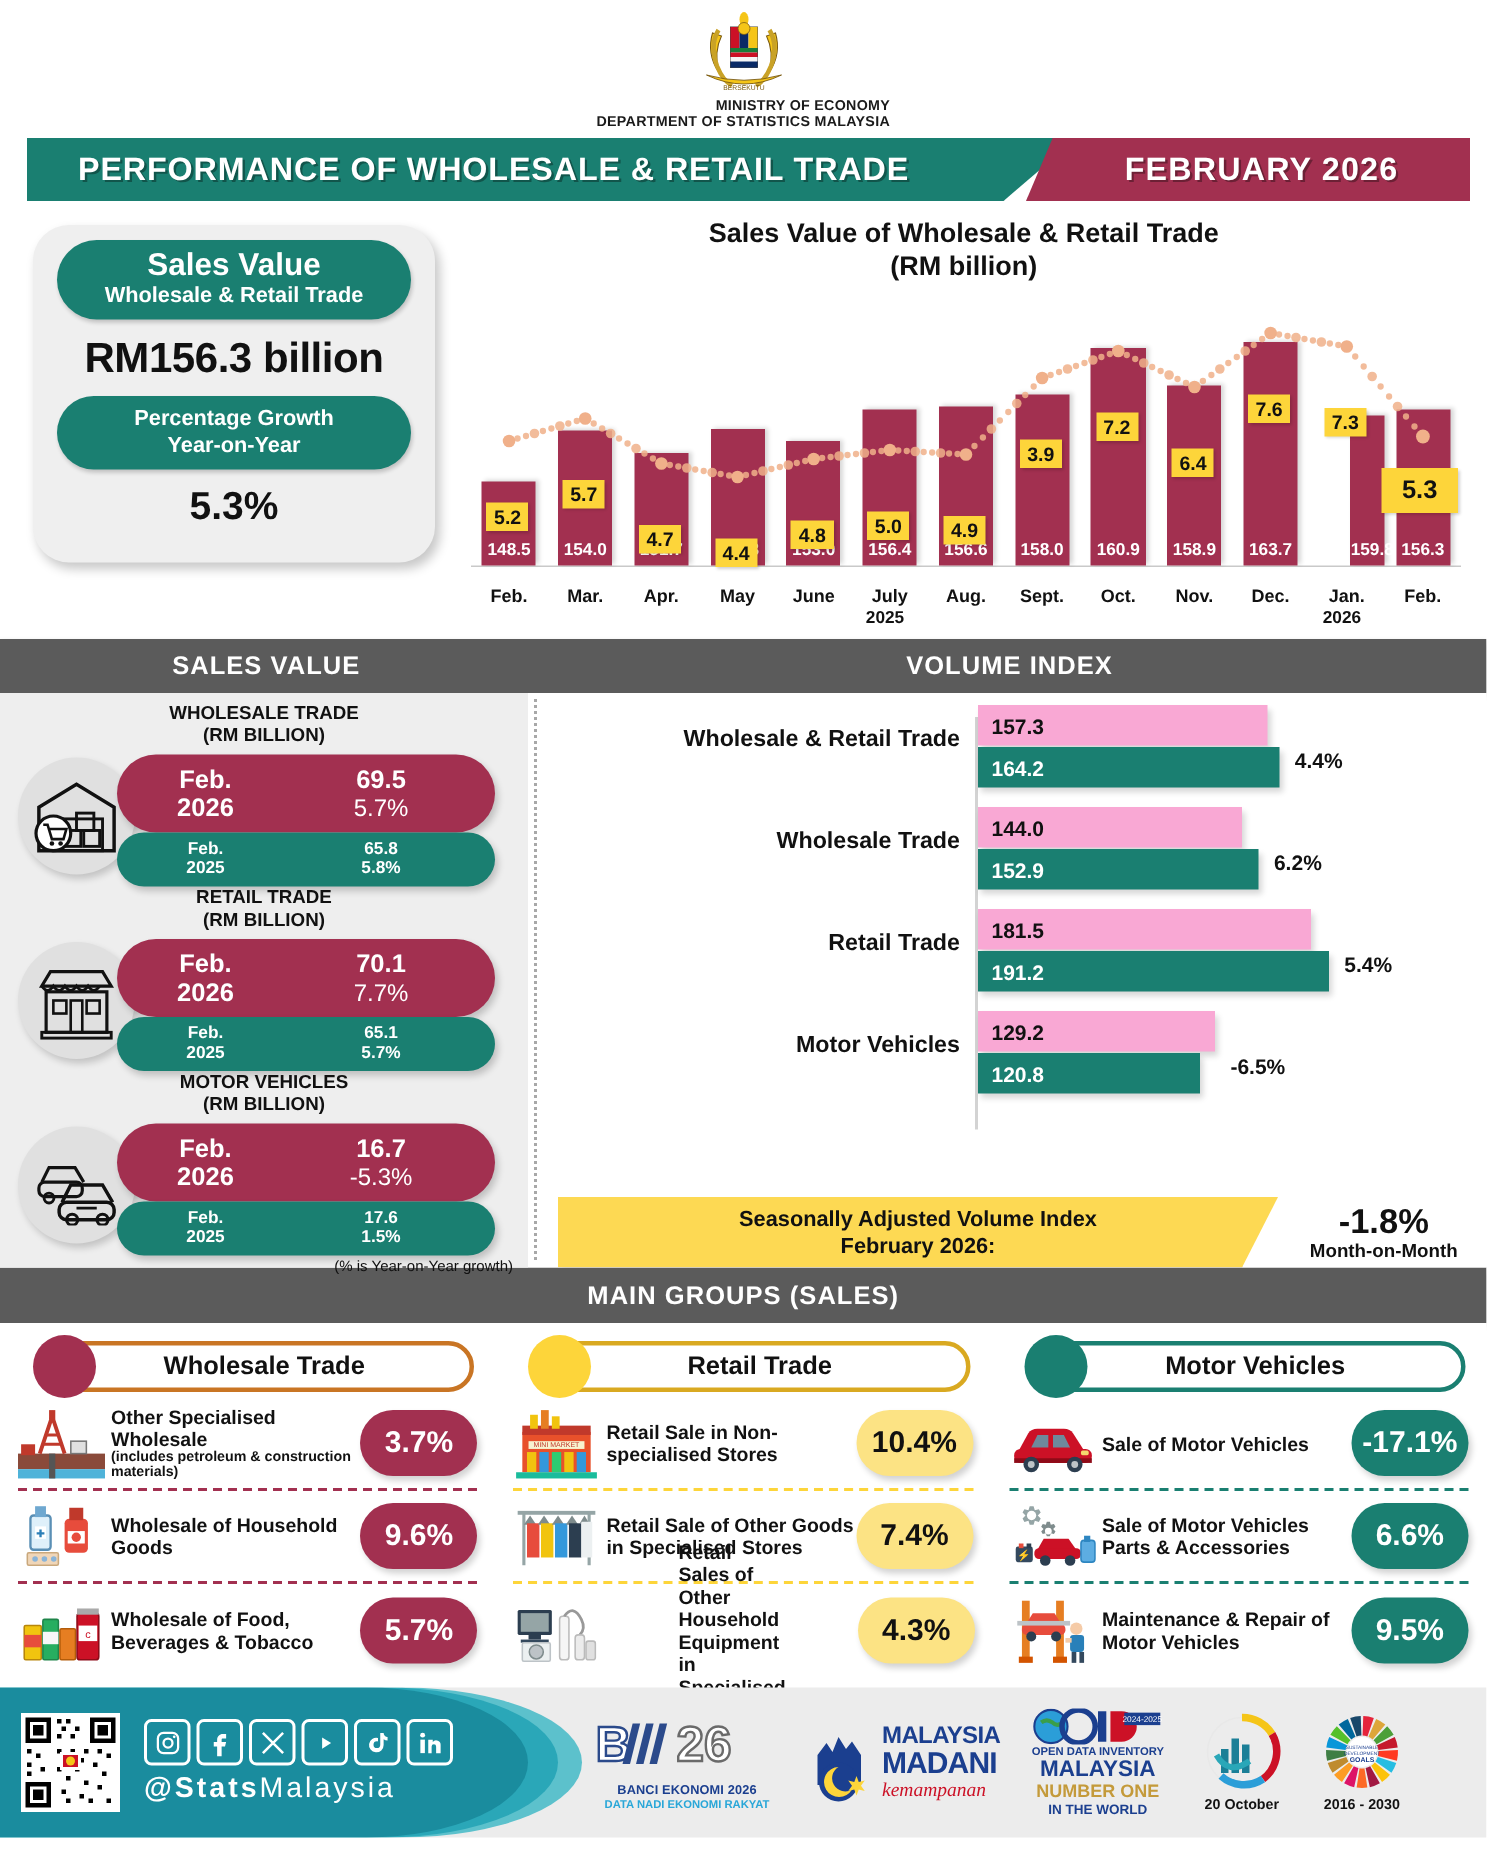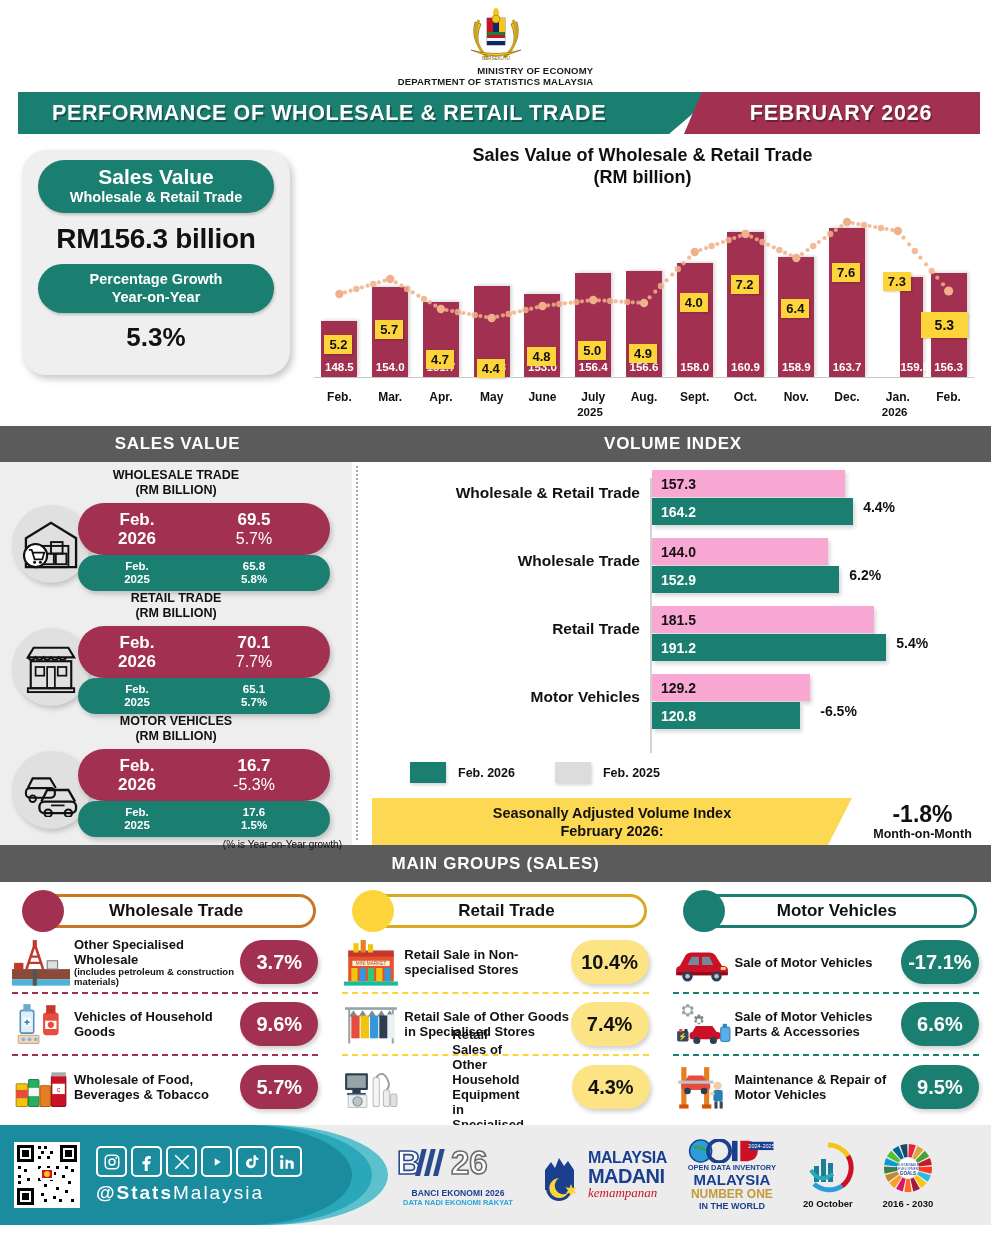--- a/index.html
+++ b/index.html
@@ -62,21 +62,21 @@
   .chart-title{ text-align:center; font-size:18px; font-weight:700; color:#111; line-height:22px; }
   .plot{ position:relative; margin-top:6px; width:685px; height:218px; }
   .axis-line{ position:absolute; left:14px; bottom:34px; width:660px; height:1.5px; background:#c9c9c9; }
   .bars{ position:absolute; left:14px; bottom:35px; width:660px; height:176px; display:flex; align-items:flex-end; }
   .bcol{ flex:1; position:relative; height:100%; display:flex; justify-content:center; align-items:flex-end;}
   .bar{ width:71%; background:#a23050; position:relative; box-shadow:2px -1px 3px rgba(0,0,0,.16); }
   .bval{ position:absolute; bottom:4px; left:0; right:0; text-align:center;
       color:#fff; font-size:11.5px; font-weight:700; }
   .ybox{ position:absolute; background:#fdd53a; color:#111; font-weight:700;
       font-size:13px; padding:2px 5px; box-shadow:1px 1px 2px rgba(0,0,0,.18); white-space:nowrap;}
-  .ybox.big{ font-size:14px; padding:5px 14px;text-align:center; }
+  .ybox.big{ font-size:17px; padding:5px 14px;text-align:center; }
   .xlabels{ position:absolute; left:14px; bottom:8px; width:660px; display:flex; }
   .xlabels > div{ flex:1; text-align:center; font-size:12px; font-weight:700; color:#111; }
   .yearlab{ position:absolute; font-size:11.5px; font-weight:700; color:#111; bottom:-12px;}
 
   
   .mid-band{ position:relative; width:991px; height:36px; background:#5b5b5b; display:flex;
      box-shadow:0 2px 4px rgba(0,0,0,.2);}
   .mid-band .lbl{ color:#fff; font-size:17px; font-weight:700; letter-spacing:.7px;
      display:flex; align-items:center; justify-content:center; }
   .mid-band .lbl.a{ width:355px;}
@@ -426,21 +426,21 @@
           <circle cx="634.6153846153845" cy="90" r="4.6" fill="#f0b08a"></circle>
         </svg>
       <div id="ylabels">
           <div class="ybox" style="left: 24.3846px; top: 141px;">5.2</div>
           <div class="ybox" style="left: 75.1538px; top: 126px;">5.7</div>
           <div class="ybox" style="left: 125.923px; top: 156px;">4.7</div>
           <div class="ybox" style="left: 176.692px; top: 165px;">4.4</div>
           <div class="ybox" style="left: 227.462px; top: 153px;">4.8</div>
           <div class="ybox" style="left: 278.231px; top: 147px;">5.0</div>
           <div class="ybox" style="left: 329px; top: 150px;">4.9</div>
-          <div class="ybox" style="left: 379.769px; top: 99px;">4.0</div>
+          <div class="ybox" style="left: 379.769px; top: 99px;">3.9</div>
           <div class="ybox" style="left: 430.538px; top: 81px;">7.2</div>
           <div class="ybox" style="left: 481.308px; top: 105px;">6.4</div>
           <div class="ybox" style="left: 532.077px; top: 69px;">7.6</div>
           <div class="ybox" style="left: 582.846px; top: 78px;">7.3</div>
           <div class="ybox big" style="left: 620.615px; top: 118px;">5.3</div>
         </div>
       <div class="xlabels" id="xlabels">
           <div>Feb.</div>
           <div>Mar.</div>
           <div>Apr.</div>
@@ -599,26 +599,20 @@
       <div class="vi-b prev" style="width:158.26999999999998px">
               <span>129.2</span>
             </div>
       <div class="vi-b cur" style="width:147.98px">
               <span>120.8</span>
             </div>
       <div class="vi-pct" style="left:458.27px">-6.5%</div>
           </div>
         </div>
     </div>
-    <div class="vi-legend" id="vilegend">
-        <div class="lg-sw" style="background: rgb(26, 127, 113);"></div>
-        <div class="lg-tx">Feb. 2026</div>
-        <div class="lg-sw" style="background: rgb(220, 220, 220);"></div>
-        <div class="lg-tx">Feb. 2025</div>
-      </div>
     <div class="sa-row">
       <div class="sa-yellow">
         <div>Seasonally Adjusted Volume Index</div>
         <div>February 2026:</div>
       </div>
       <div class="sa-right">
         <div class="v">-1.8%</div>
         <div class="s">Month-on-Month</div>
       </div>
     </div>
@@ -660,21 +654,21 @@
             <rect x="30" y="12" width="15" height="22" rx="3" fill="#e74c3c"></rect>
             <rect x="33" y="5" width="9" height="8" fill="#c0392b"></rect>
             <rect x="32" y="20" width="11" height="8" fill="#fff"></rect>
             <circle cx="37.5" cy="24" r="3" fill="#e74c3c"></circle>
             <rect x="6" y="34" width="20" height="8" rx="1" fill="#f0d6b8" stroke="#c9a87c"></rect>
             <circle cx="11" cy="38" r="1.8" fill="#8ab4d8"></circle>
             <circle cx="17" cy="38" r="1.8" fill="#8ab4d8"></circle>
             <circle cx="23" cy="38" r="1.8" fill="#8ab4d8"></circle>
           </svg>
         </div>
-        <div class="mg-tx">Vehicles of Household Goods</div>
+        <div class="mg-tx">Wholesale of Household Goods</div>
         <div class="mg-badge" style="background:#a23050;color:#ffffff">9.6%</div>
       </div>
       <div class="mg-item" style="border-bottom: none;">
         <div class="mg-ico">
           <svg viewBox="0 0 56 46">
             <rect x="4" y="20" width="11" height="22" rx="1" fill="#f1c40f" stroke="#b8860b"></rect>
             <rect x="4" y="26" width="11" height="8" fill="#e74c3c"></rect>
             <rect x="16" y="16" width="10" height="26" rx="1" fill="#27ae60" stroke="#1e8449"></rect>
             <rect x="16" y="24" width="10" height="8" fill="#f7f7f7"></rect>
             <rect x="27" y="22" width="10" height="20" rx="1" fill="#e67e22" stroke="#b35c0a"></rect>

